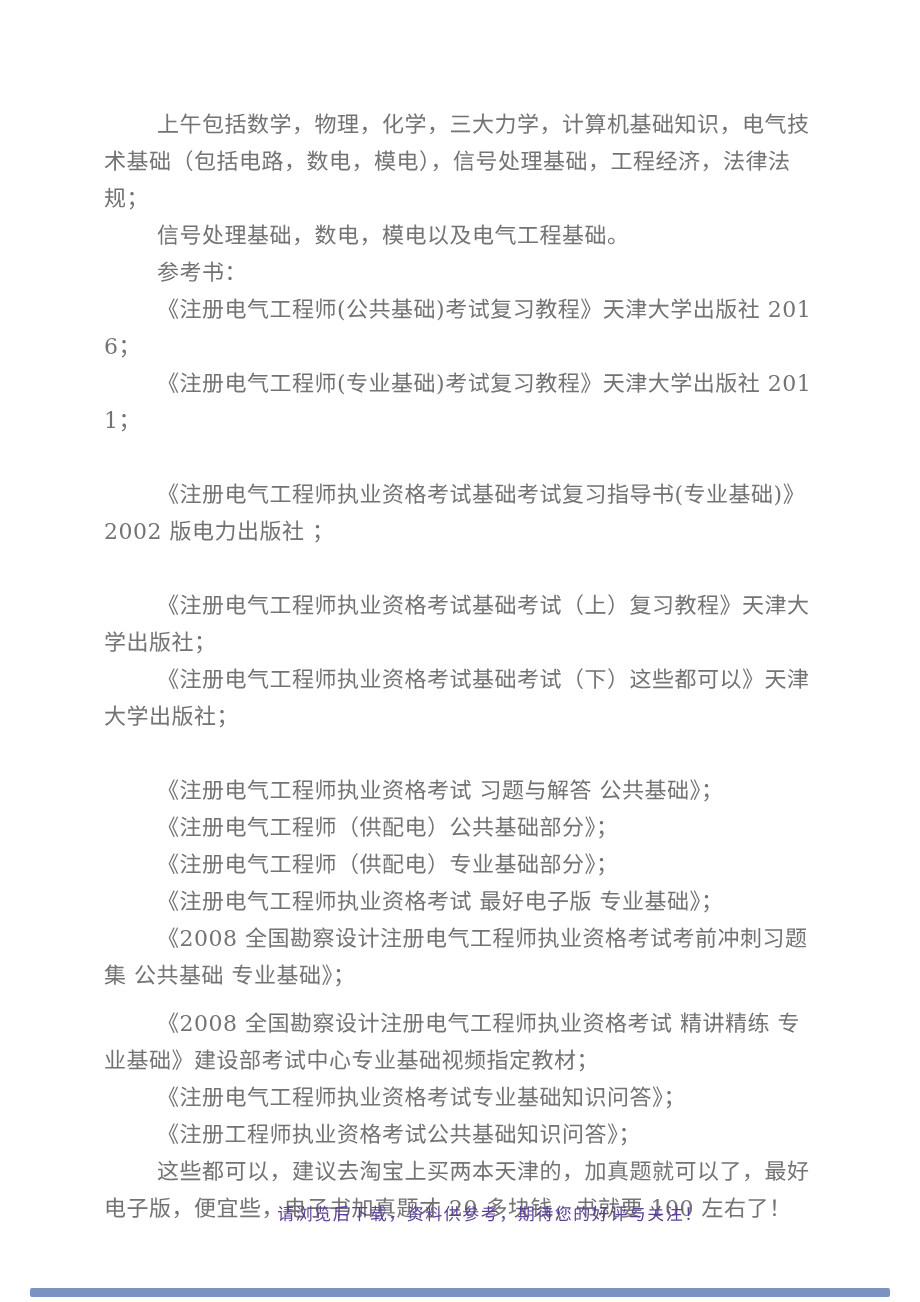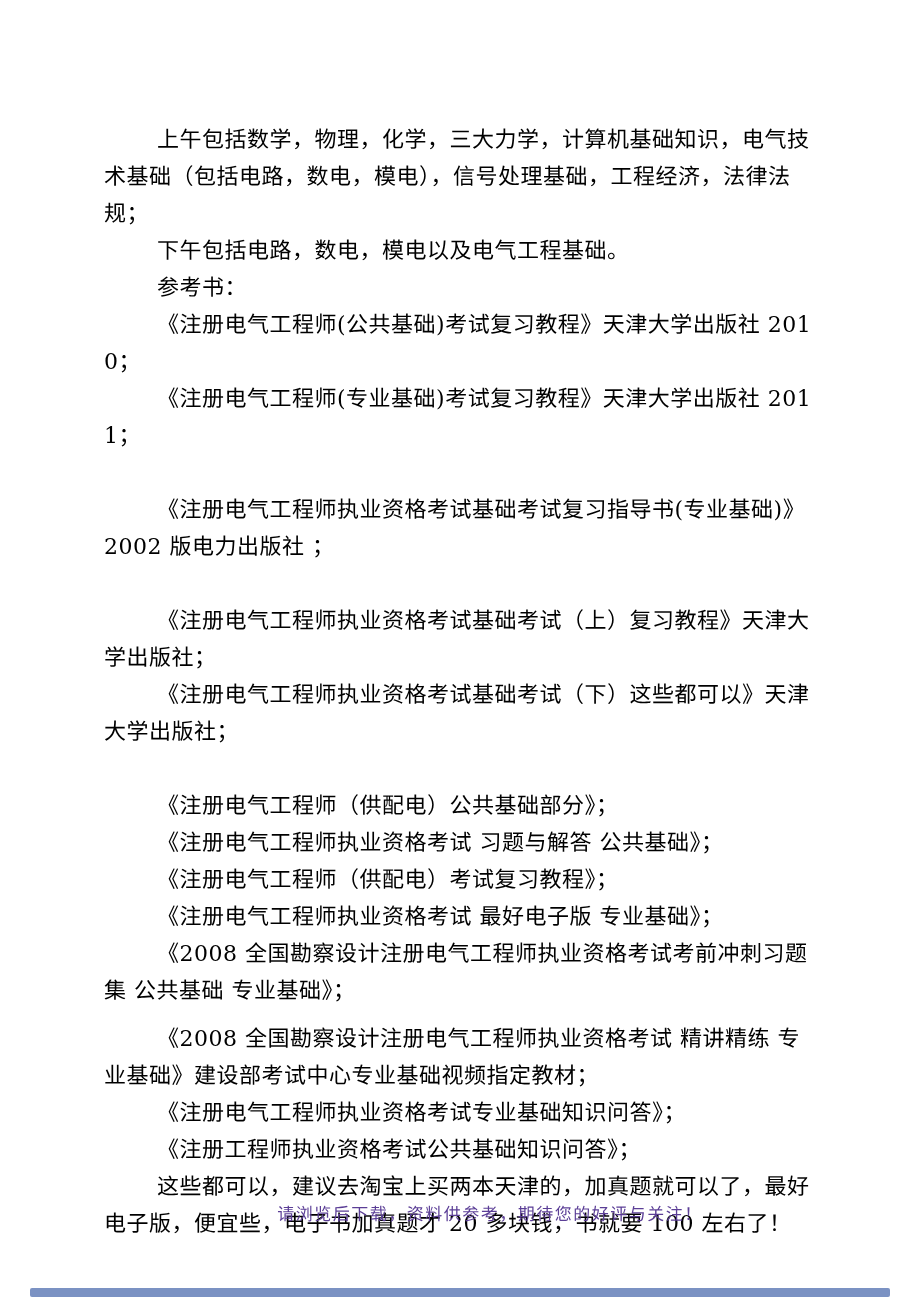--- a/index.html
+++ b/index.html
@@ -40,35 +40,35 @@
     position:absolute;
     left:30px;right:30px;bottom:5px;
     height:9px;
     border-radius:2px;
   }
 </style>
 </head>
 <body>
 
 <div class="page" style="background: rgb(255, 255, 255);">
-  <div class="doc-body" id="doc-body" style="color: #000000; margin-top: 15px;">
+  <div class="doc-body" id="doc-body" style="color: #737373;">
       <p>上午包括数学，物理，化学，三大力学，计算机基础知识，电气技术基础（包括电路，数电，模电），信号处理基础，工程经济，法律法规；</p>
-      <p>下午包括电路，数电，模电以及电气工程基础。</p>
+      <p>信号处理基础，数电，模电以及电气工程基础。</p>
       <p>参考书：</p>
-      <p>《注册电气工程师(公共基础)考试复习教程》天津大学出版社 2010；</p>
+      <p>《注册电气工程师(公共基础)考试复习教程》天津大学出版社 2016；</p>
       <p>《注册电气工程师(专业基础)考试复习教程》天津大学出版社 2011；</p>
       <p class="blank"></p>
       <p>《注册电气工程师执业资格考试基础考试复习指导书(专业基础)》2002 版电力出版社 ；</p>
       <p class="blank"></p>
       <p>《注册电气工程师执业资格考试基础考试（上）复习教程》天津大学出版社；</p>
       <p>《注册电气工程师执业资格考试基础考试（下）这些都可以》天津大学出版社；</p>
       <p class="blank"></p>
+      <p>《注册电气工程师执业资格考试 习题与解答 公共基础》；</p>
       <p>《注册电气工程师（供配电）公共基础部分》；</p>
-      <p>《注册电气工程师执业资格考试 习题与解答 公共基础》；</p>
-      <p>《注册电气工程师（供配电）考试复习教程》；</p>
+      <p>《注册电气工程师（供配电）专业基础部分》；</p>
       <p>《注册电气工程师执业资格考试 最好电子版 专业基础》；</p>
       <p>《2008 全国勘察设计注册电气工程师执业资格考试考前冲刺习题集 公共基础 专业基础》；</p>
       <p class="sp">《2008 全国勘察设计注册电气工程师执业资格考试 精讲精练 专业基础》建设部考试中心专业基础视频指定教材；</p>
       <p>《注册电气工程师执业资格考试专业基础知识问答》；</p>
       <p>《注册工程师执业资格考试公共基础知识问答》；</p>
       <p>这些都可以，建议去淘宝上买两本天津的，加真题就可以了，最好电子版，便宜些，电子书加真题才 20 多块钱，书就要 100 左右了！</p>
     </div>
   <div class="doc-footer" style="color: rgb(91, 62, 150); padding-left: 30px;">请浏览后下载，资料供参考，期待您的好评与关注！</div>
   <div class="bottom-bar" style="background: rgb(123, 146, 195);"></div>
 </div>

